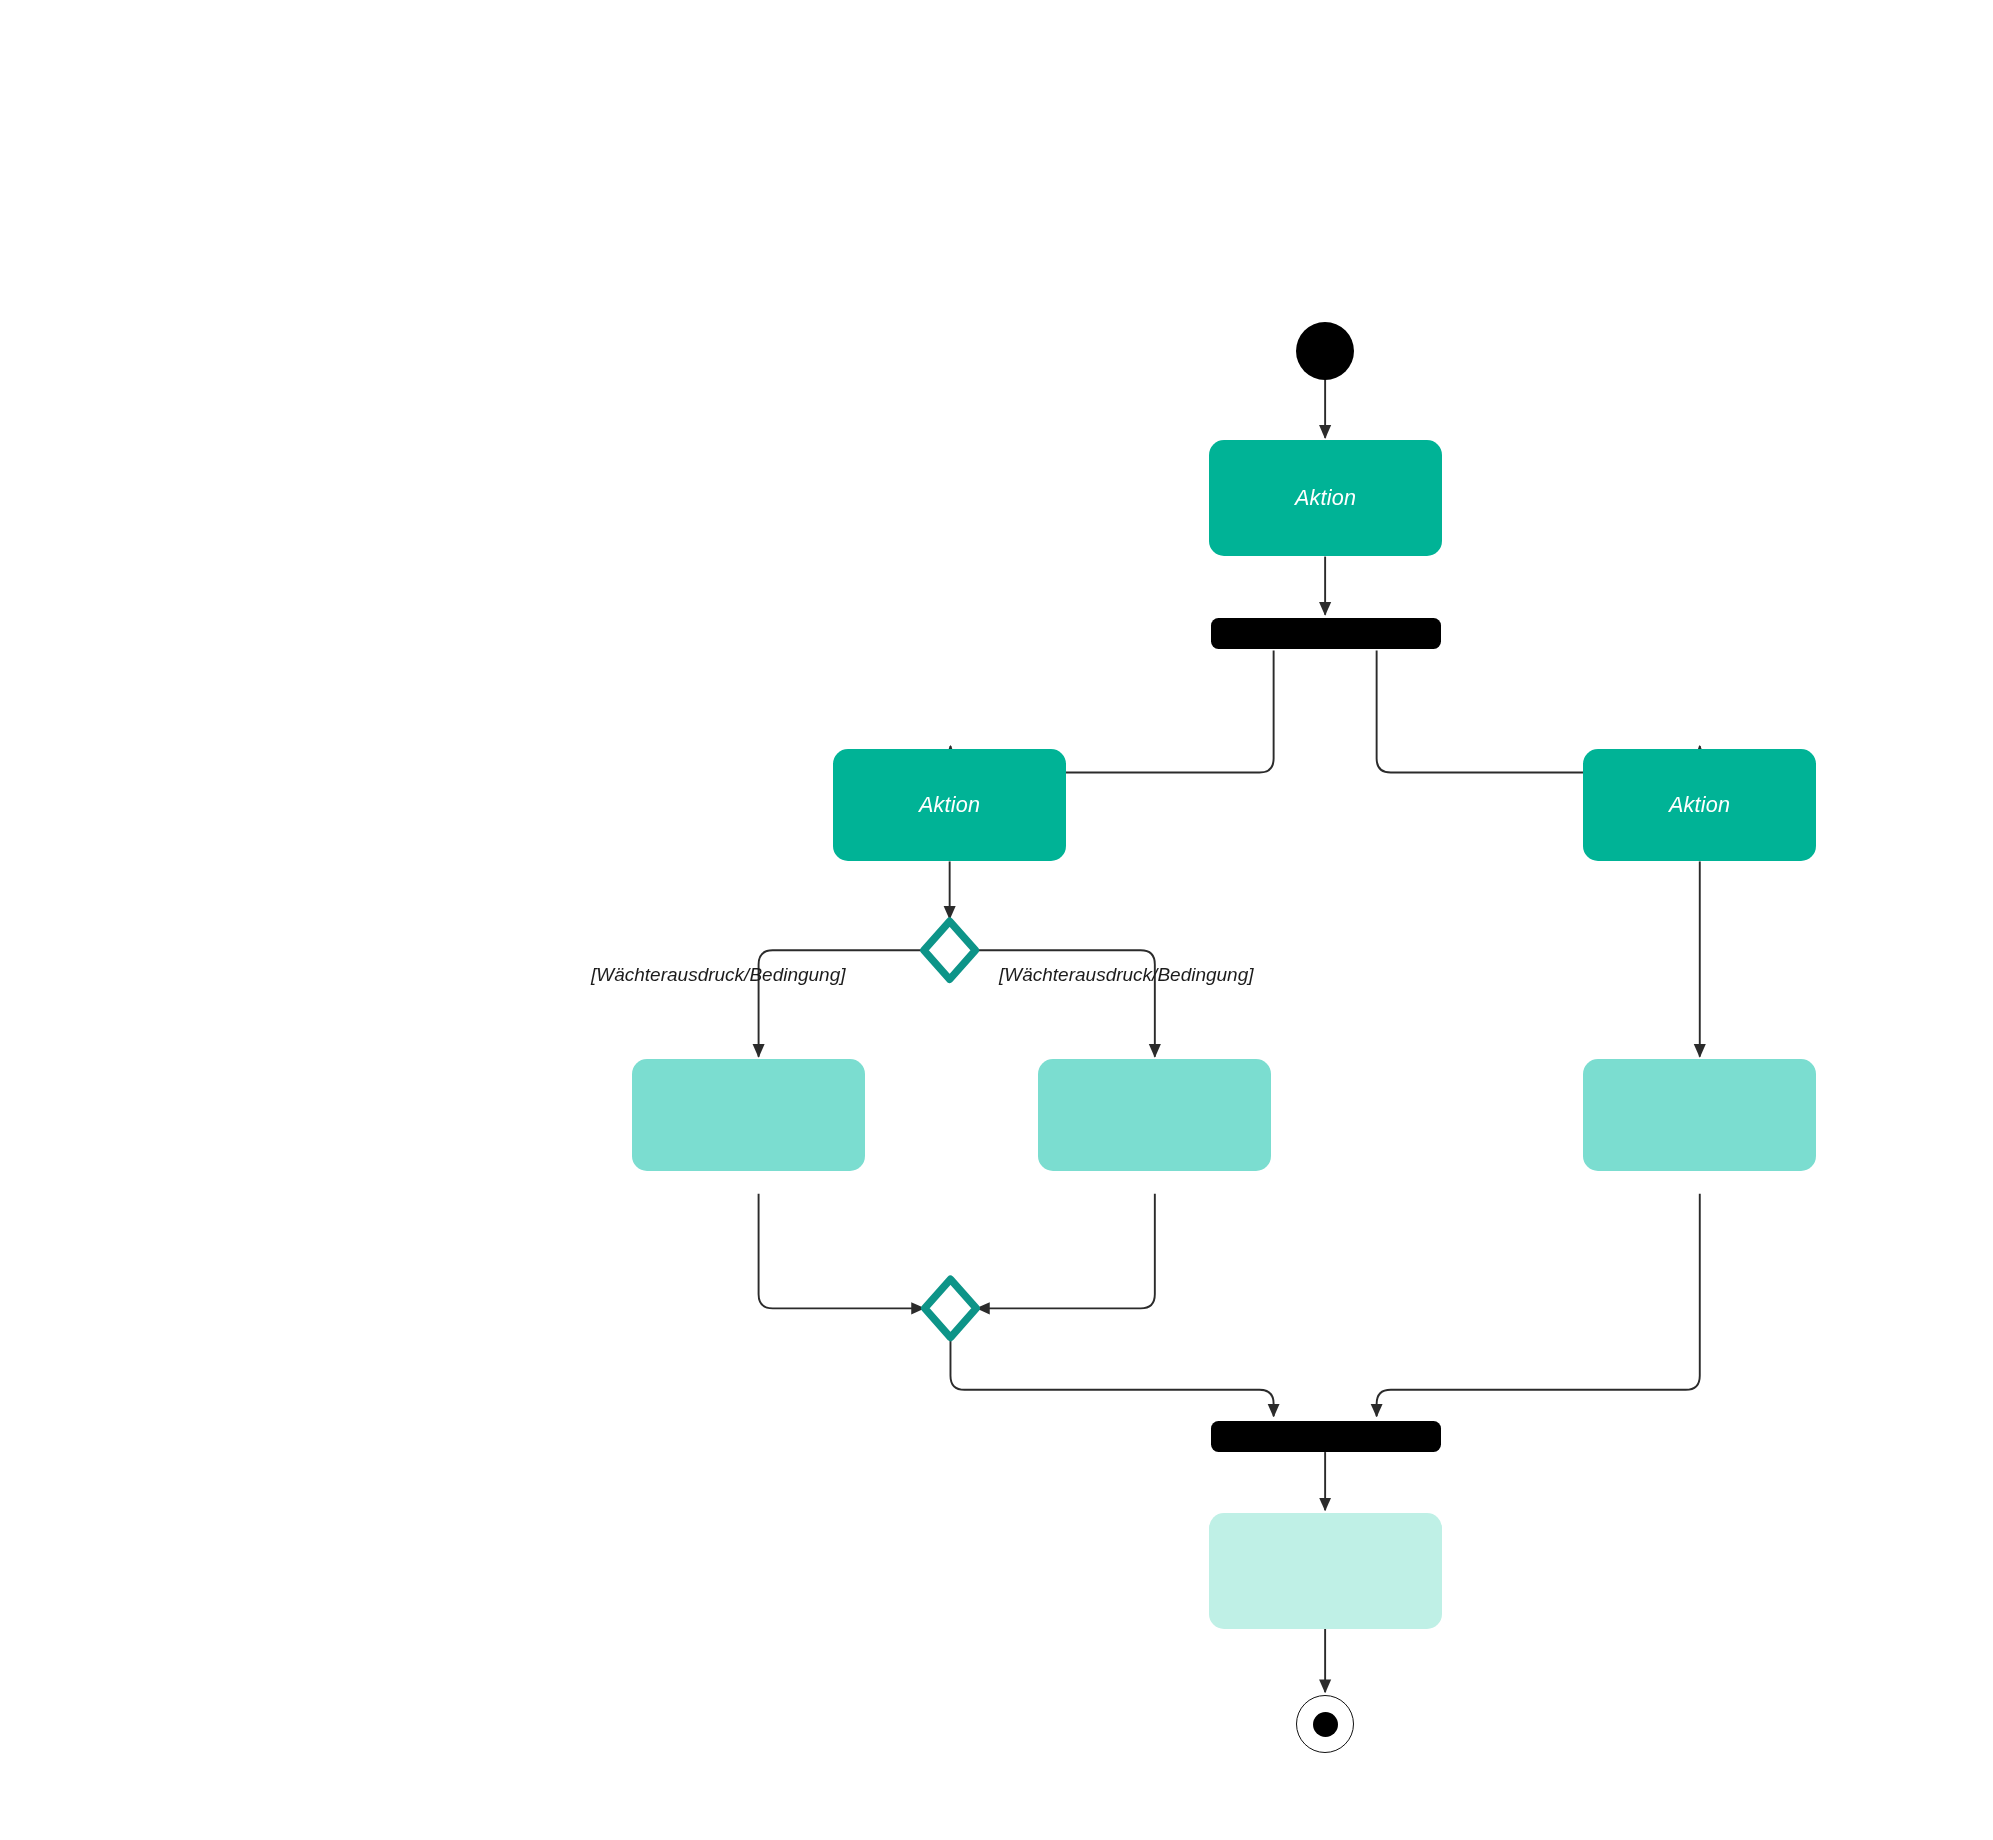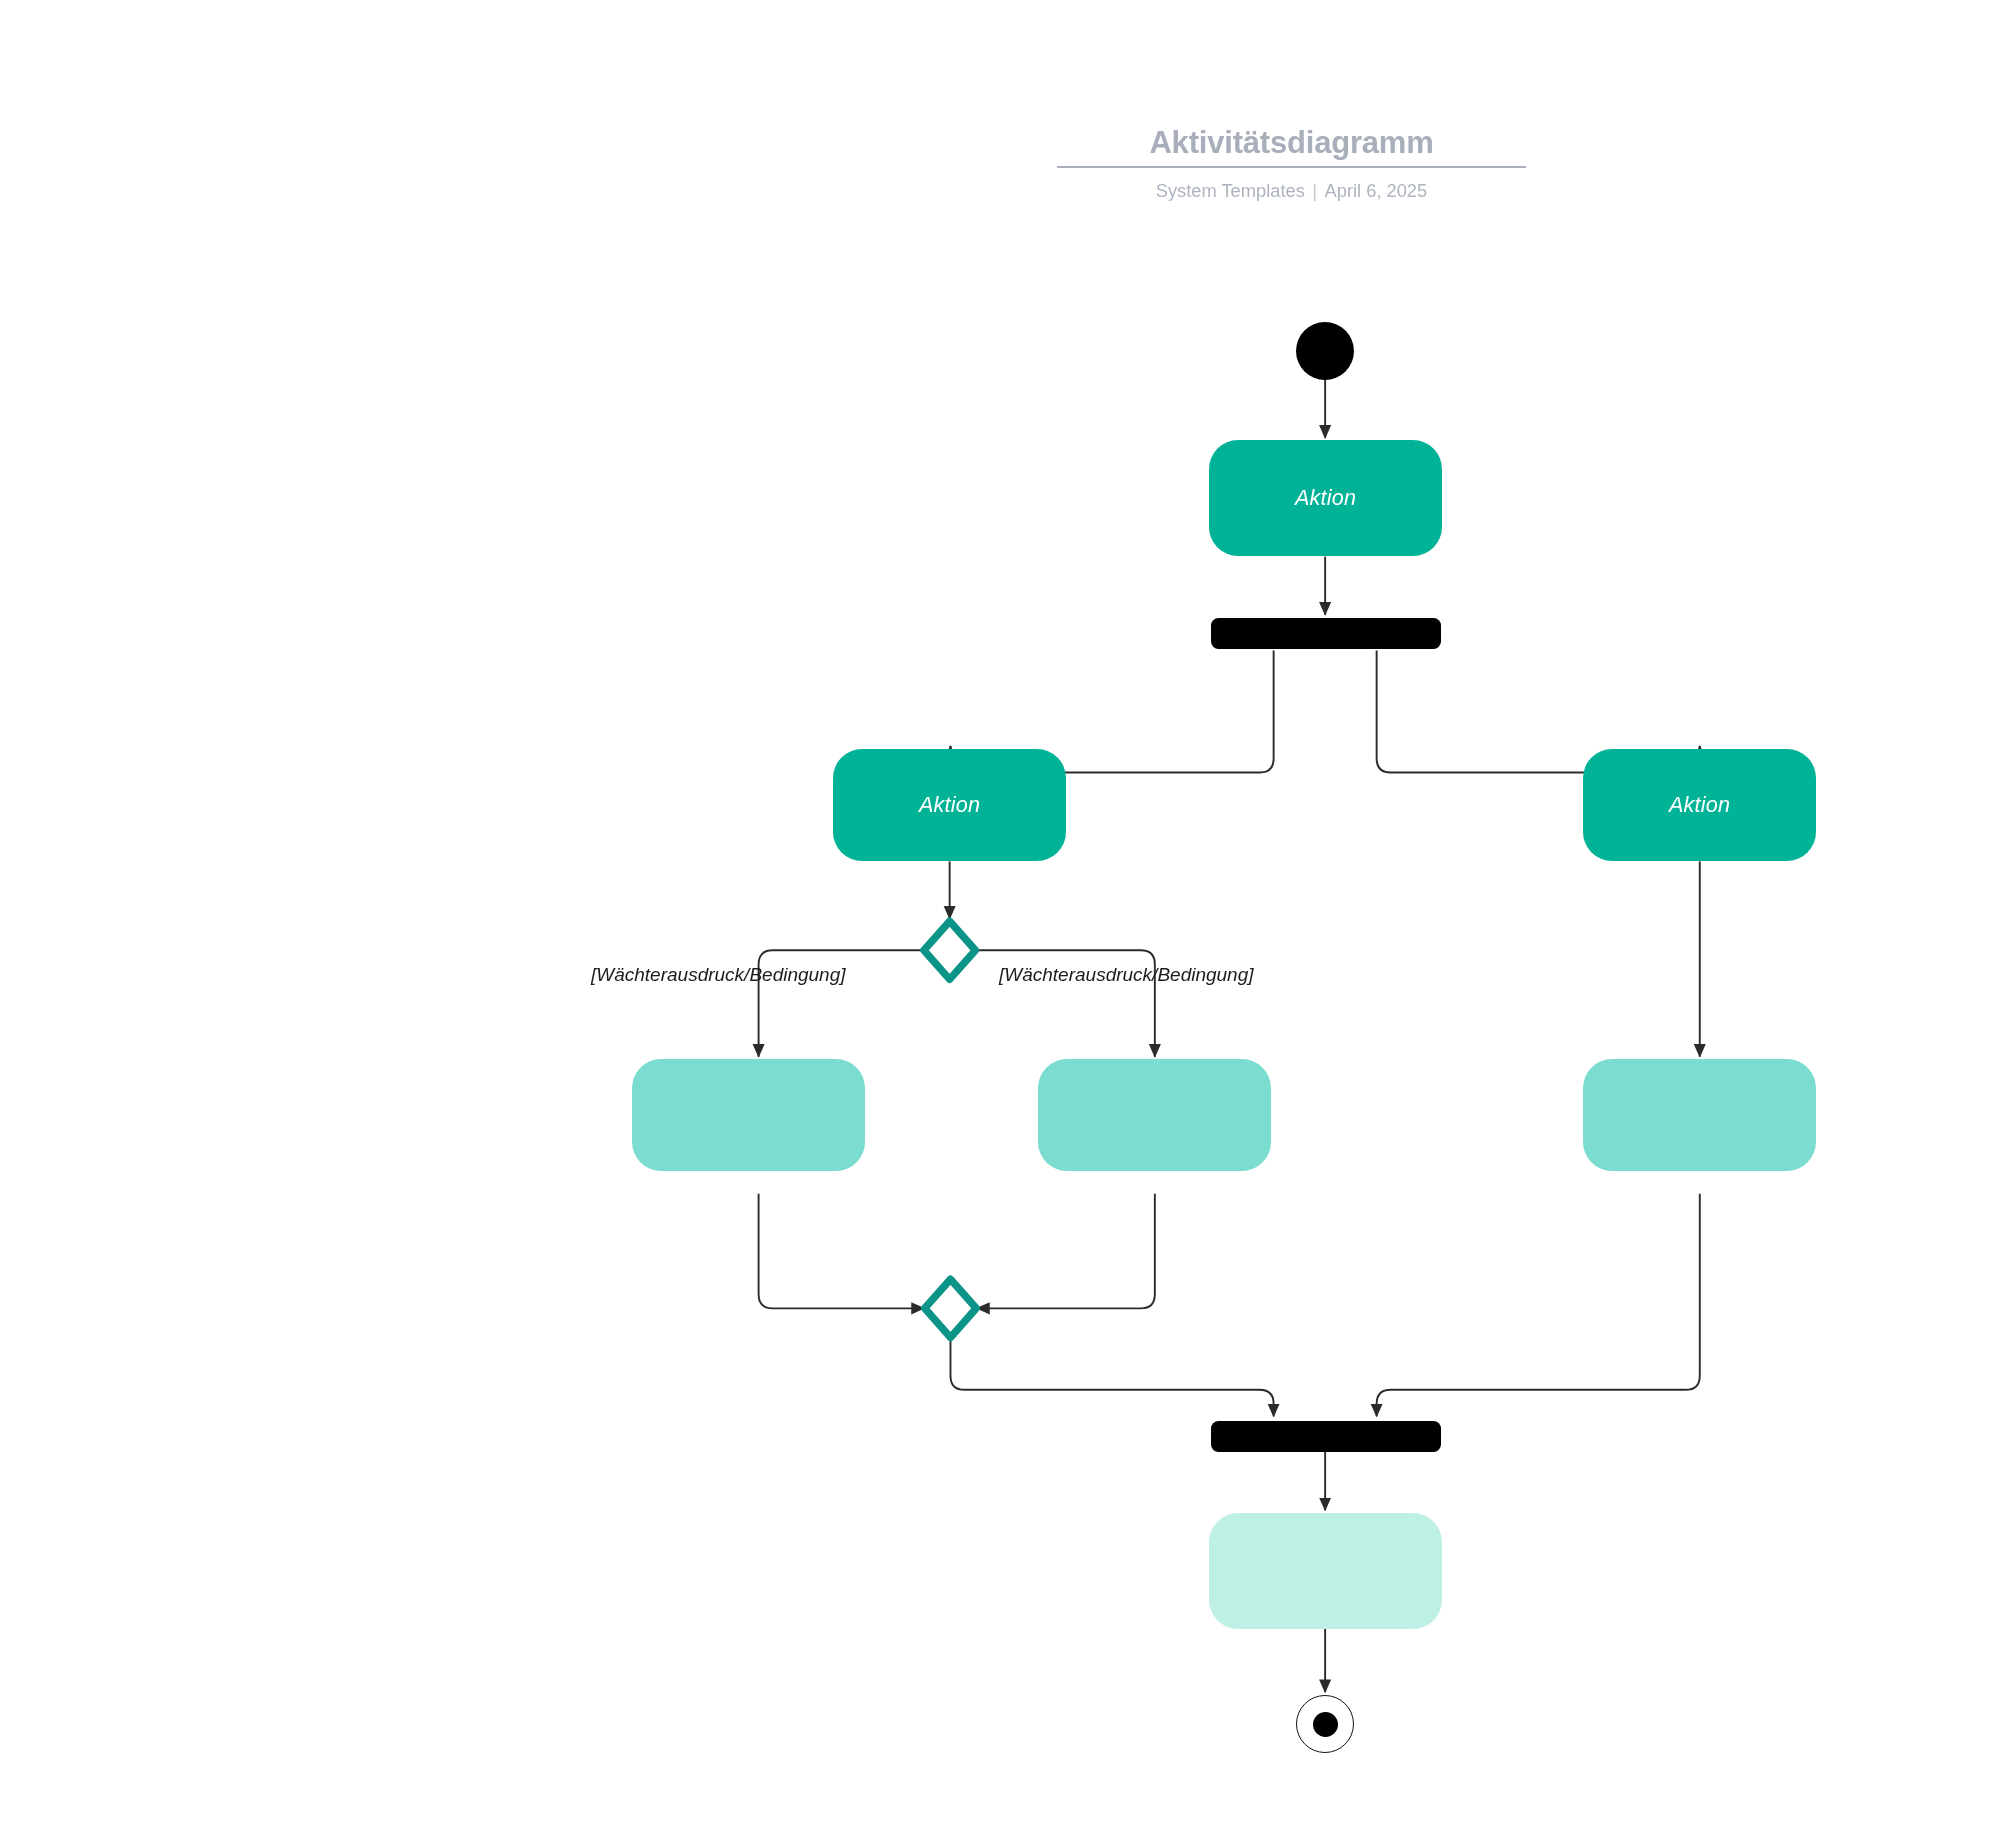--- a/index.html
+++ b/index.html
@@ -62,21 +62,21 @@
     height: 1840px;
     pointer-events: none;
   }
 
   
   .node {
     position: absolute;
     box-sizing: border-box;
   }
   .action-box {
-    border-radius: 29px;
+    border-radius: 15px;
     display: flex;
     align-items: center;
     justify-content: center;
   }
   .action-box .lbl {
     font-style: italic;
     font-size: 21.6px;
     color: #ffffff;
     letter-spacing: 0.2px;
   }
@@ -111,27 +111,20 @@
     font-size: 19px;
     color: #1c1c1c;
     white-space: nowrap;
   }
 </style>
 </head>
 <body>
 
 <div id="page">
 
-  <div id="header">
-    <div id="doc-title">Aktivitätsdiagramm</div>
-    <div id="title-rule"></div>
-    <div id="doc-subtitle">
-      <span>System Templates</span><span class="sep">|</span><span>April 6, 2025</span>
-    </div>
-  </div>
 
   <svg id="edges" viewBox="0 0 2400 2215" width="1994" height="1840">
     <defs>
       <marker id="arrow" viewBox="0 0 10 10" refX="9.2" refY="5" markerWidth="7.2" markerHeight="7.2" orient="auto-start-reverse">
         <path d="M 0 0.6 L 10 5 L 0 9.4 z" fill="#2b2b2b"></path>
       </marker>
     </defs>
 
     <g fill="none" stroke="#2b2b2b" stroke-width="2.3">
 

